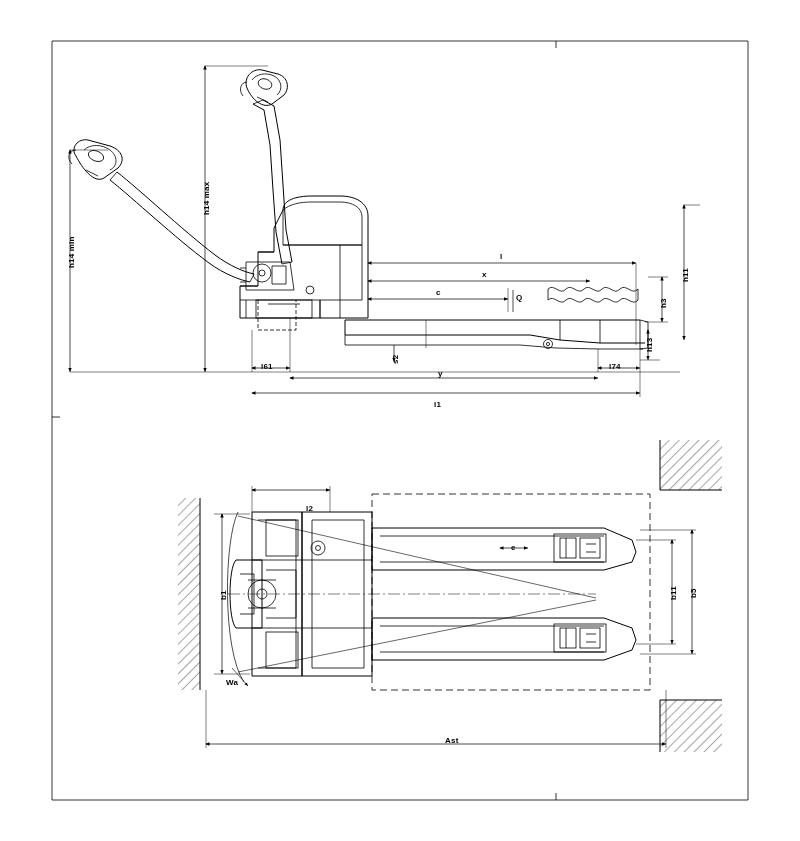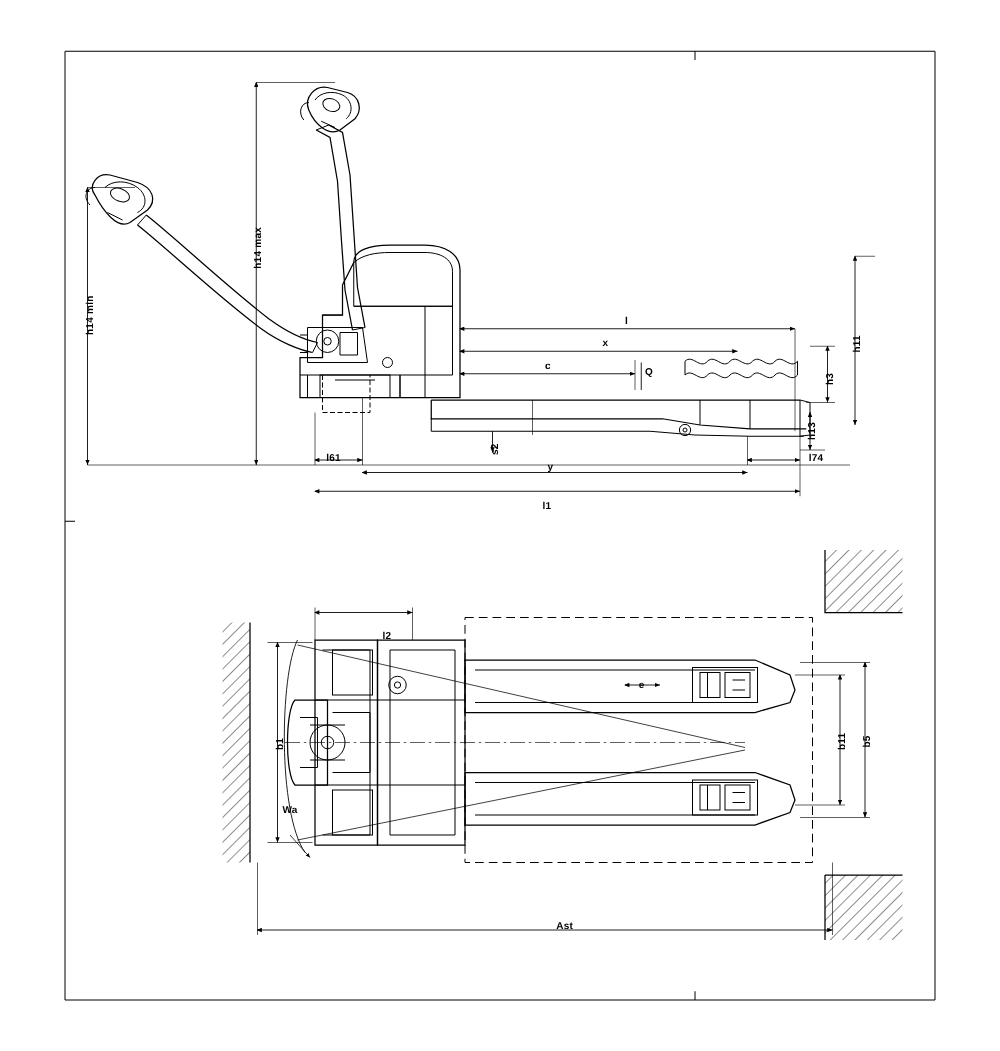--- a/index.html
+++ b/index.html
@@ -294,26 +294,26 @@
   <div class="dimlabel vert" style="left:202px;top:215px;">h14 max</div>
   <div class="dimlabel vert" style="left:67px;top:268px;">h14 min</div>
   <div class="dimlabel" style="left:500px;top:252px;">l</div>
   <div class="dimlabel" style="left:482px;top:270px;">x</div>
   <div class="dimlabel" style="left:436px;top:288px;">c</div>
   <div class="dimlabel" style="left:516px;top:293px;">Q</div>
   <div class="dimlabel vert" style="left:681px;top:282px;">h11</div>
   <div class="dimlabel vert" style="left:659px;top:308px;">h3</div>
   <div class="dimlabel vert" style="left:645px;top:352px;">h13</div>
   <div class="dimlabel" style="left:261px;top:362px;">l61</div>
-  <div class="dimlabel" style="left:609px;top:362px;margin-left:38px;">l74</div>
+  <div class="dimlabel" style="left:609px;top:362px;">l74</div>
   <div class="dimlabel vert" style="left:391px;top:364px;">s2</div>
   <div class="dimlabel" style="left:438px;top:369px;">y</div>
   <div class="dimlabel" style="left:434px;top:400px;">l1</div>
 
   <div class="dimlabel" style="left:306px;top:504px;">l2</div>
   <div class="dimlabel vert" style="left:219px;top:600px;">b1</div>
   <div class="dimlabel vert" style="left:669px;top:600px;">b11</div>
   <div class="dimlabel vert" style="left:689px;top:598px;">b5</div>
   <div class="dimlabel" style="left:511px;top:543px;">e</div>
-  <div class="dimlabel" style="left:226px;top:643px;">Wa</div>
+  <div class="dimlabel" style="left:226px;top:678px;">Wa</div>
   <div class="dimlabel" style="left:445px;top:736px;">Ast</div>
 
 </div>
 
 </body></html>

